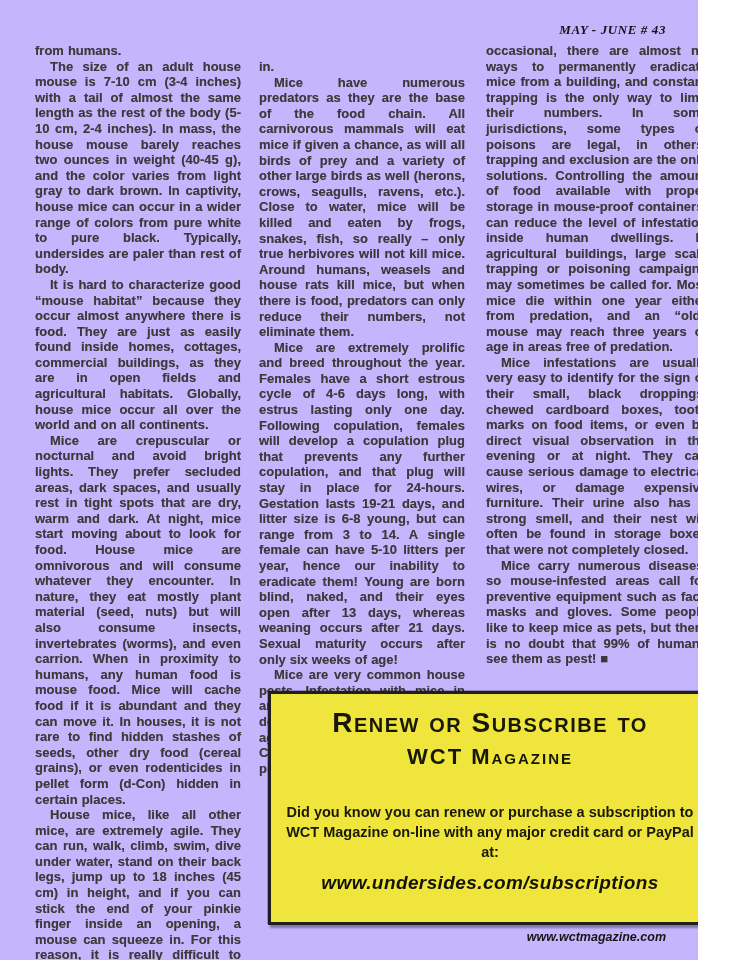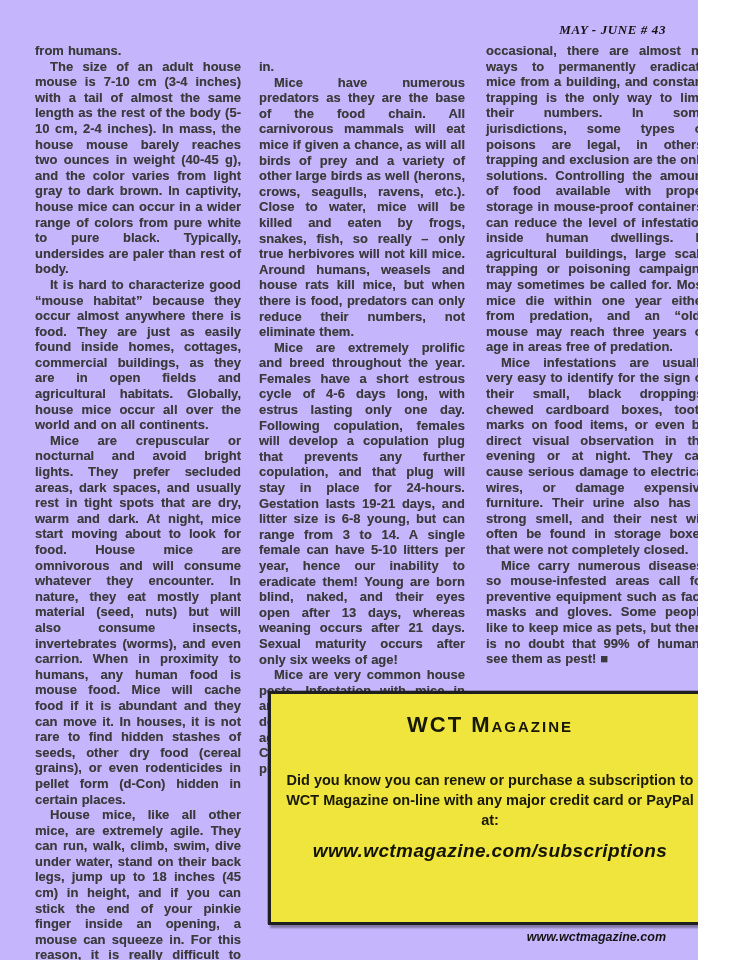--- a/index.html
+++ b/index.html
@@ -123,20 +123,21 @@
       <p class="para">Mice are very common house pests. Infestation with mice in any type of building usually is dealt with by a pest control agencies instead of Wildlife Control Operators (WCO). If the presence of mice is</p>
     </div>
 
   <div class="col col3">
       <p class="para no-indent">occasional, there are almost no ways to permanently eradicate mice from a building, and constant trapping is the only way to limit their numbers. In some jurisdictions, some types of poisons are legal, in others, trapping and exclusion are the only solutions. Controlling the amount of food available with proper storage in mouse-proof containers, can reduce the level of infestation inside human dwellings. In agricultural buildings, large scale trapping or poisoning campaigns may sometimes be called for. Most mice die within one year either from predation, and an “old” mouse may reach three years of age in areas free of predation.</p>
       <p class="para">Mice infestations are usually very easy to identify for the sign of their small, black droppings, chewed cardboard boxes, tooth marks on food items, or even by direct visual observation in the evening or at night. They can cause serious damage to electrical wires, or damage expensive furniture. Their urine also has a strong smell, and their nest will often be found in storage boxes that were not completely closed.</p>
       <p class="para">Mice carry numerous diseases, so mouse-infested areas call for preventive equipment such as face masks and gloves. Some people like to keep mice as pets, but there is no doubt that 99% of humans see them as pest! ■</p>
     </div>
 
   <div class="ad-box" style="background: rgb(240, 229, 61); border-color: rgb(31, 31, 31);">
+    <div class="ad-title1">Renew or Subscribe to</div>
     <div class="ad-title2">WCT Magazine</div>
     <div class="ad-body">Did you know you can renew or purchase a subscription to WCT Magazine on-line with any major credit card or PayPal at:</div>
-    <div class="ad-url">www.wctmagazine.com/subscriptions</div>
+    <div class="ad-url">www.undersides.com/subscriptions</div>
   </div>
 
   <div class="footer-site">www.wctmagazine.com</div>
 
 </div>
 
 </body></html>

